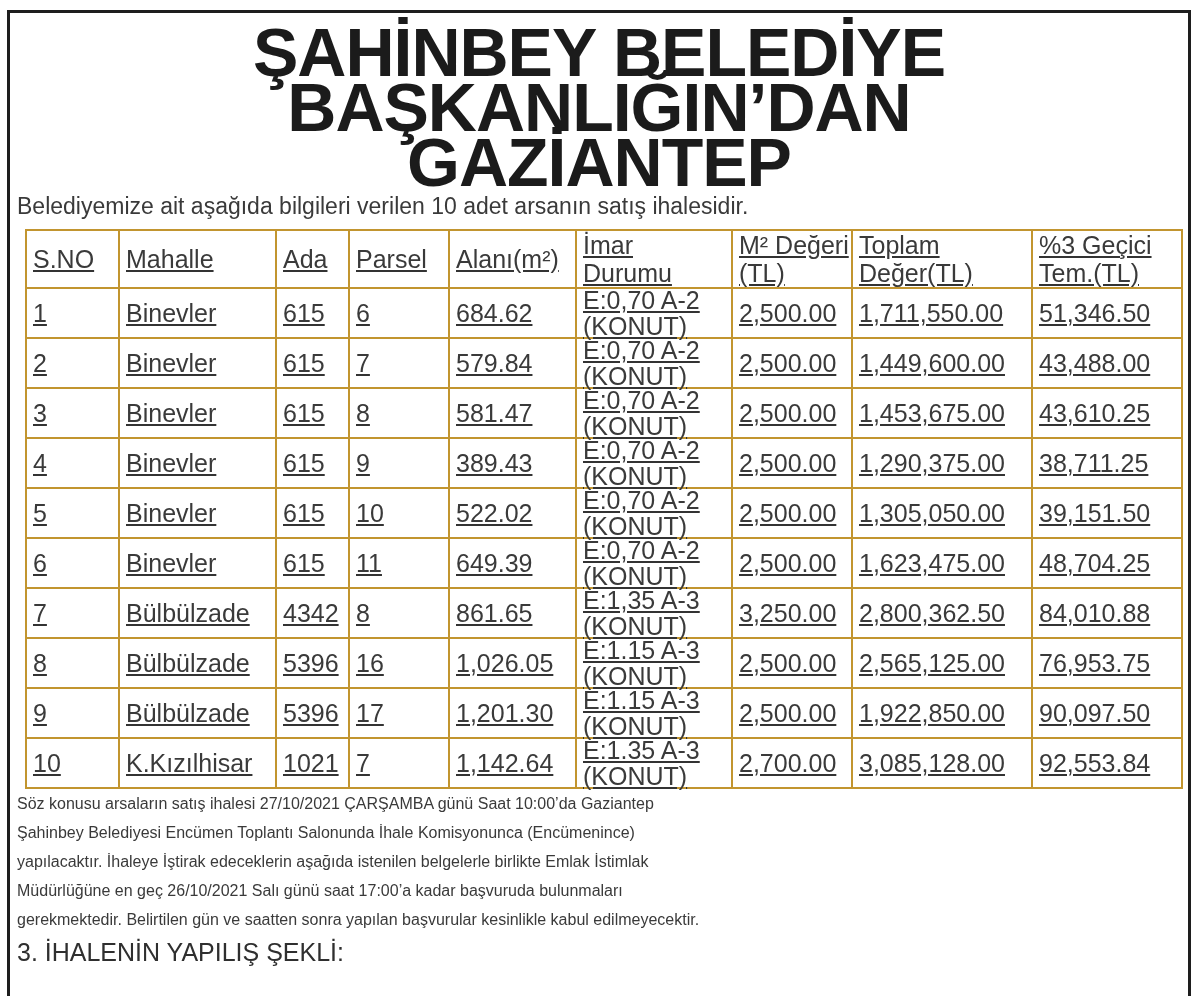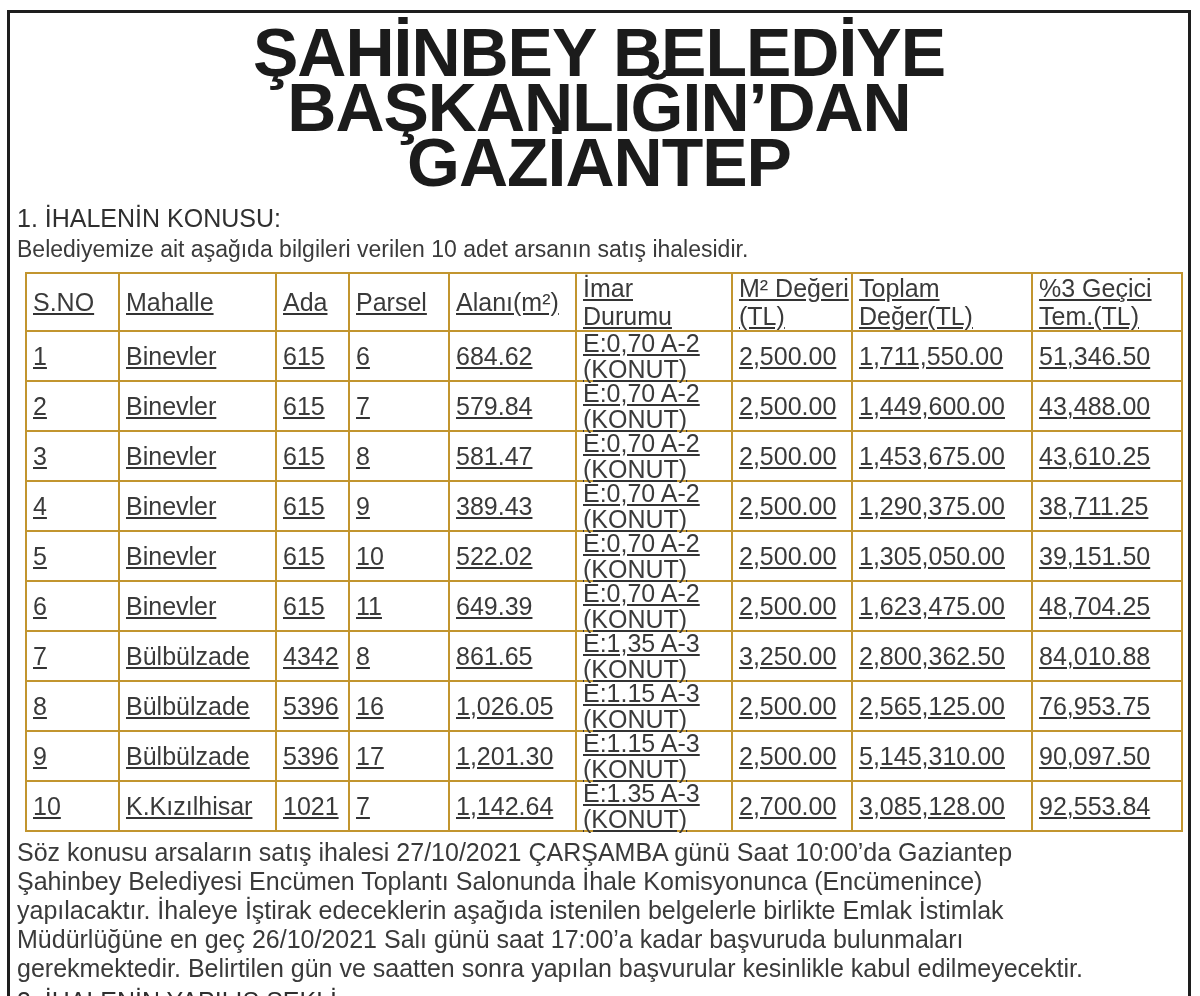--- a/index.html
+++ b/index.html
@@ -66,36 +66,35 @@
     height:50px;
     line-height:26px;
   }
   td .imar-inner {
     line-height:26px;
     margin-top:-7px;
     margin-bottom:-7px;
     white-space:pre-line;
   }
   .para {
-    font-size:25px;
+    font-size:16px;
     line-height:29px;
     color:#3a3a3a;
-    margin-top:6px;
+    margin-top:0;
   }
   .sec3 { margin-top:3px; }
 </style>
 </head>
 <body>
 
 <div class="frame">
 
   <h1 class="page-title pre">ŞAHİNBEY BELEDİYE BAŞKANLIĞIN’DAN
 GAZİANTEP</h1>
 
-  <div class="sec-heading pre">1. İHALENİN KONUSU:</div>
 
   <div class="sec-body pre">Belediyemize ait aşağıda bilgileri verilen 10 adet arsanın satış ihalesidir.</div>
 
   <table class="parcels">
     <colgroup>
       <col style="width:93px">
         <col style="width:157px">
         <col style="width:73px">
       <col style="width:100px">
         <col style="width:127px">
@@ -220,21 +219,21 @@
         </tr>
         <tr>
           <td>9</td>
           <td>Bülbülzade</td>
           <td>5396</td>
           <td>17</td>
           <td>1,201.30</td>
           <td><div class="imar-inner">E:1.15 A-3
 (KONUT)</div></td>
           <td>2,500.00</td>
-          <td>5,145,310.00</td>
+          <td>1,922,850.00</td>
           <td>90,097.50</td>
         </tr>
         <tr>
           <td>10</td>
           <td>K.Kızılhisar</td>
           <td>1021</td>
           <td>7</td>
           <td>1,142.64</td>
           <td><div class="imar-inner">E:1.35 A-3
 (KONUT)</div></td>

